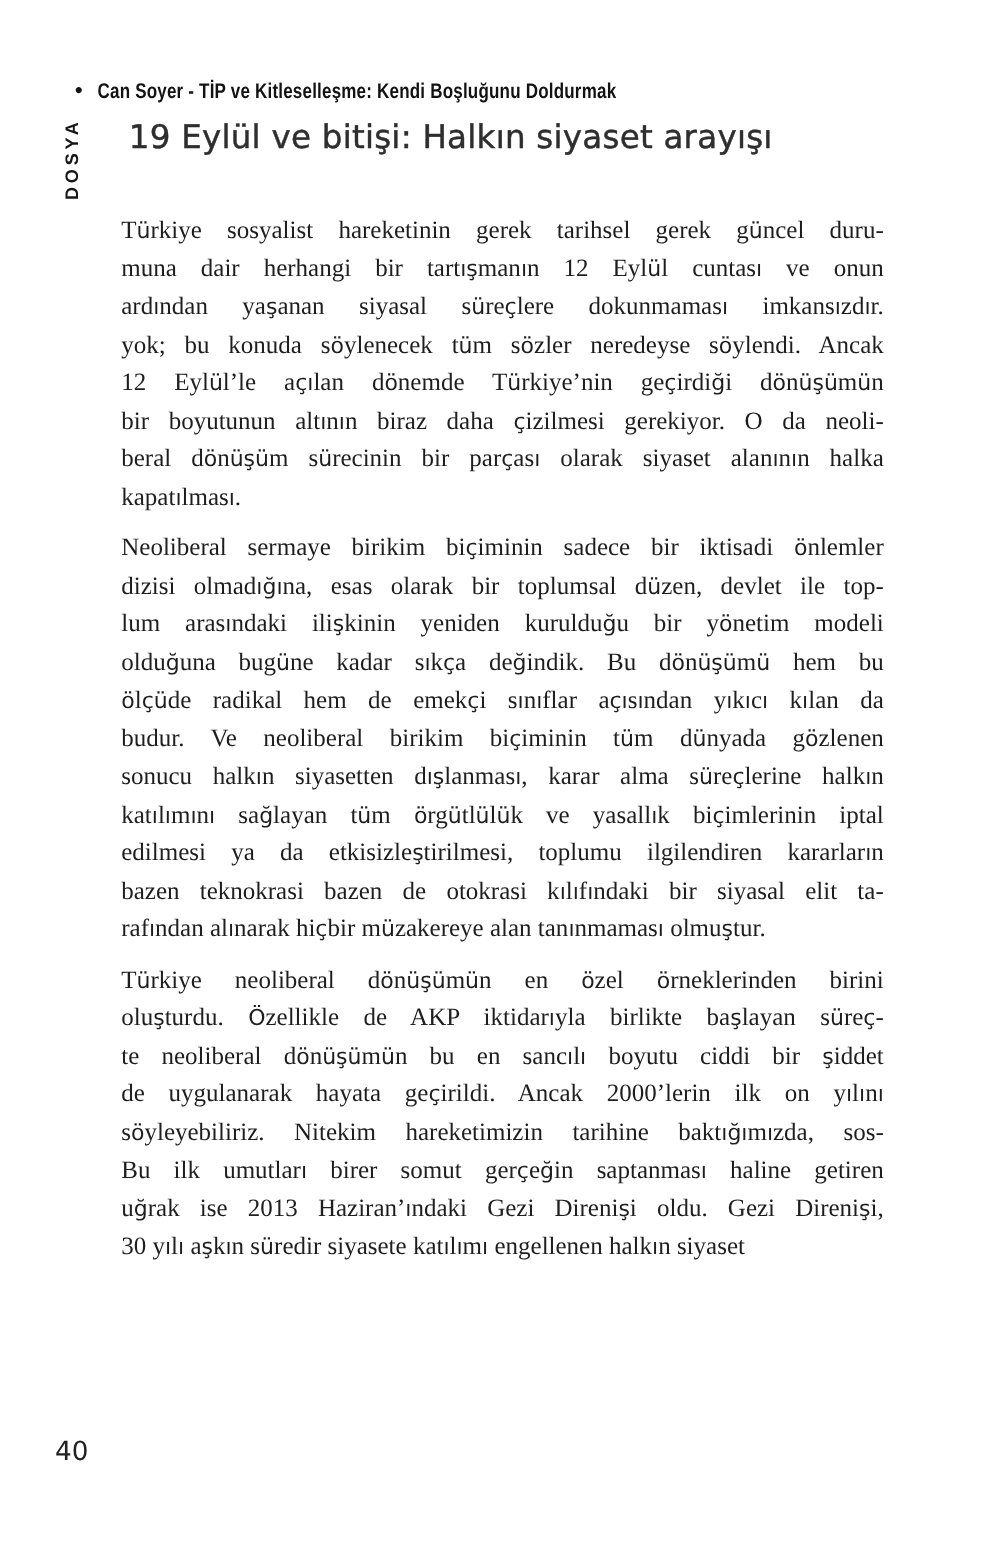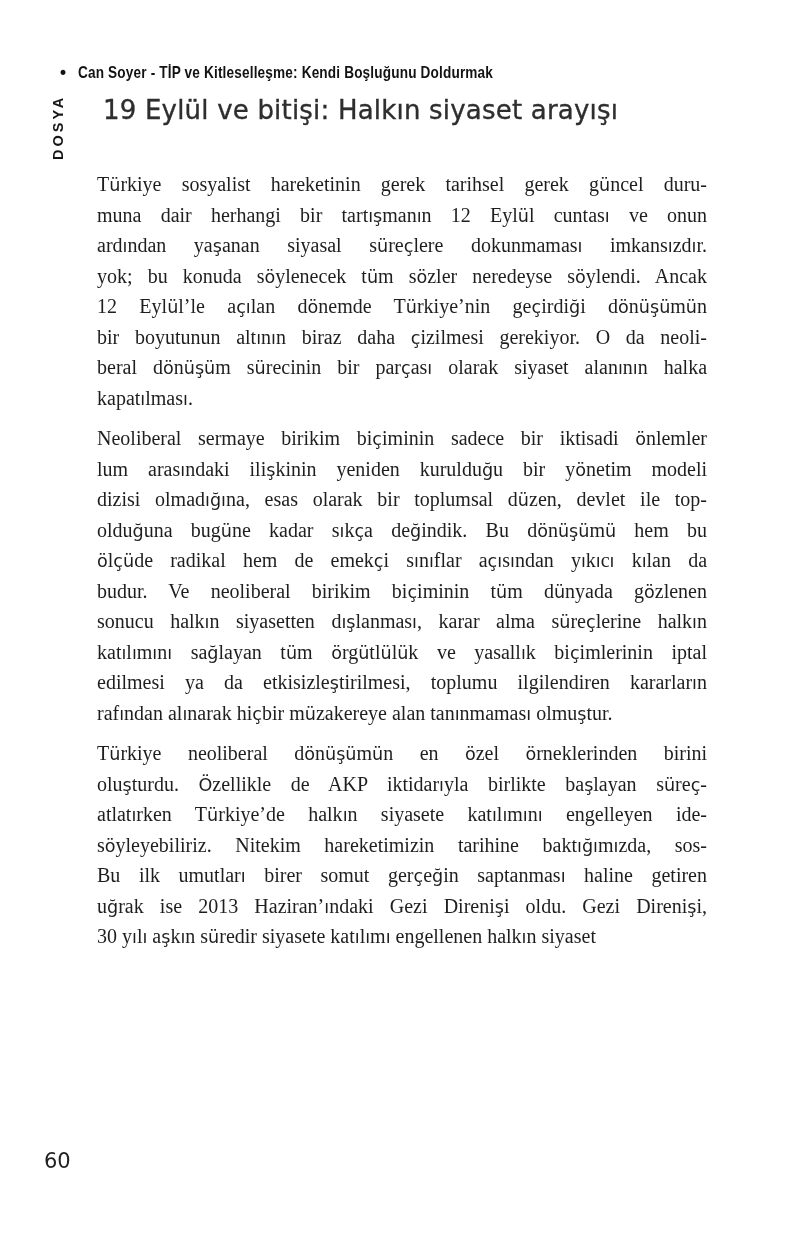--- a/index.html
+++ b/index.html
@@ -128,36 +128,38 @@
         <div class="line">muna dair herhangi bir tart<span class="tc">ı</span><span class="tc">ş</span>man<span class="tc">ı</span>n 12 Eyl<span class="tc">ü</span>l cuntas<span class="tc">ı</span> ve onun</div>
         <div class="line">ard<span class="tc">ı</span>ndan ya<span class="tc">ş</span>anan siyasal s<span class="tc">ü</span>re<span class="tc">ç</span>lere dokunmamas<span class="tc">ı</span> imkans<span class="tc">ı</span>zd<span class="tc">ı</span>r.</div>
         <div class="line">yok; bu konuda s<span class="tc">ö</span>ylenecek t<span class="tc">ü</span>m s<span class="tc">ö</span>zler neredeyse s<span class="tc">ö</span>ylendi. Ancak</div>
         <div class="line">12 Eyl<span class="tc">ü</span>l’le a<span class="tc">ç</span><span class="tc">ı</span>lan d<span class="tc">ö</span>nemde T<span class="tc">ü</span>rkiye’nin ge<span class="tc">ç</span>irdi<span class="tc">ğ</span>i d<span class="tc">ö</span>n<span class="tc">ü</span><span class="tc">ş</span><span class="tc">ü</span>m<span class="tc">ü</span>n</div>
         <div class="line">bir boyutunun alt<span class="tc">ı</span>n<span class="tc">ı</span>n biraz daha <span class="tc">ç</span>izilmesi gerekiyor. O da neoli-</div>
         <div class="line">beral d<span class="tc">ö</span>n<span class="tc">ü</span><span class="tc">ş</span><span class="tc">ü</span>m s<span class="tc">ü</span>recinin bir par<span class="tc">ç</span>as<span class="tc">ı</span> olarak siyaset alan<span class="tc">ı</span>n<span class="tc">ı</span>n halka</div>
         <div class="line">kapat<span class="tc">ı</span>lmas<span class="tc">ı</span>.</div>
       </div>
       <div class="para">
         <div class="line">Neoliberal sermaye birikim bi<span class="tc">ç</span>iminin sadece bir iktisadi <span class="tc">ö</span>nlemler</div>
+        <div class="line">dizisi olmad<span class="tc">ı</span><span class="tc">ğ</span><span class="tc">ı</span>na, esas olarak bir toplumsal d<span class="tc">ü</span>zen, devlet ile top-</div>
         <div class="line">lum aras<span class="tc">ı</span>ndaki ili<span class="tc">ş</span>kinin yeniden kuruldu<span class="tc">ğ</span>u bir y<span class="tc">ö</span>netim modeli</div>
-        <div class="line">dizisi olmad<span class="tc">ı</span><span class="tc">ğ</span><span class="tc">ı</span>na, esas olarak bir toplumsal d<span class="tc">ü</span>zen, devlet ile top-</div>
         <div class="line">oldu<span class="tc">ğ</span>una bug<span class="tc">ü</span>ne kadar s<span class="tc">ı</span>k<span class="tc">ç</span>a de<span class="tc">ğ</span>indik. Bu d<span class="tc">ö</span>n<span class="tc">ü</span><span class="tc">ş</span><span class="tc">ü</span>m<span class="tc">ü</span> hem bu</div>
         <div class="line"><span class="tc">ö</span>l<span class="tc">ç</span><span class="tc">ü</span>de radikal hem de emek<span class="tc">ç</span>i s<span class="tc">ı</span>n<span class="tc">ı</span>flar a<span class="tc">ç</span><span class="tc">ı</span>s<span class="tc">ı</span>ndan y<span class="tc">ı</span>k<span class="tc">ı</span>c<span class="tc">ı</span> k<span class="tc">ı</span>lan da</div>
         <div class="line">budur. Ve neoliberal birikim bi<span class="tc">ç</span>iminin t<span class="tc">ü</span>m d<span class="tc">ü</span>nyada g<span class="tc">ö</span>zlenen</div>
         <div class="line">sonucu halk<span class="tc">ı</span>n siyasetten d<span class="tc">ı</span><span class="tc">ş</span>lanmas<span class="tc">ı</span>, karar alma s<span class="tc">ü</span>re<span class="tc">ç</span>lerine halk<span class="tc">ı</span>n</div>
         <div class="line">kat<span class="tc">ı</span>l<span class="tc">ı</span>m<span class="tc">ı</span>n<span class="tc">ı</span> sa<span class="tc">ğ</span>layan t<span class="tc">ü</span>m <span class="tc">ö</span>rg<span class="tc">ü</span>tl<span class="tc">ü</span>l<span class="tc">ü</span>k ve yasall<span class="tc">ı</span>k bi<span class="tc">ç</span>imlerinin iptal</div>
         <div class="line">edilmesi ya da etkisizle<span class="tc">ş</span>tirilmesi, toplumu ilgilendiren kararlar<span class="tc">ı</span>n</div>
+        <div class="line">bazen teknokrasi bazen de otokrasi k<span class="tc">ı</span>l<span class="tc">ı</span>f<span class="tc">ı</span>ndaki bir siyasal elit ta-</div>
         <div class="line">raf<span class="tc">ı</span>ndan al<span class="tc">ı</span>narak hi<span class="tc">ç</span>bir m<span class="tc">ü</span>zakereye alan tan<span class="tc">ı</span>nmamas<span class="tc">ı</span> olmu<span class="tc">ş</span>tur.</div>
       </div>
       <div class="para">
         <div class="line">T<span class="tc">ü</span>rkiye neoliberal d<span class="tc">ö</span>n<span class="tc">ü</span><span class="tc">ş</span><span class="tc">ü</span>m<span class="tc">ü</span>n en <span class="tc">ö</span>zel <span class="tc">ö</span>rneklerinden birini</div>
         <div class="line">olu<span class="tc">ş</span>turdu. <span class="tc">Ö</span>zellikle de AKP iktidar<span class="tc">ı</span>yla birlikte ba<span class="tc">ş</span>layan s<span class="tc">ü</span>re<span class="tc">ç</span>-</div>
-        <div class="line">atlat<span class="tc">ı</span>rken T<span class="tc">ü</span>rkiye’de halk<span class="tc">ı</span>n siyasete kat<span class="tc">ı</span>l<span class="tc">ı</span>m<span class="tc">ı</span>n<span class="tc">ı</span> engelleyen ide-</div>
+        <div class="line">te neoliberal d<span class="tc">ö</span>n<span class="tc">ü</span><span class="tc">ş</span><span class="tc">ü</span>m<span class="tc">ü</span>n bu en sanc<span class="tc">ı</span>l<span class="tc">ı</span> boyutu ciddi bir <span class="tc">ş</span>iddet</div>
+        <div class="line">de uygulanarak hayata ge<span class="tc">ç</span>irildi. Ancak 2000’lerin ilk on y<span class="tc">ı</span>l<span class="tc">ı</span>n<span class="tc">ı</span></div>
         <div class="line">s<span class="tc">ö</span>yleyebiliriz. Nitekim hareketimizin tarihine bakt<span class="tc">ı</span><span class="tc">ğ</span><span class="tc">ı</span>m<span class="tc">ı</span>zda, sos-</div>
         <div class="line">Bu ilk umutlar<span class="tc">ı</span> birer somut ger<span class="tc">ç</span>e<span class="tc">ğ</span>in saptanmas<span class="tc">ı</span> haline getiren</div>
         <div class="line">u<span class="tc">ğ</span>rak ise 2013 Haziran’<span class="tc">ı</span>ndaki Gezi Direni<span class="tc">ş</span>i oldu. Gezi Direni<span class="tc">ş</span>i,</div>
         <div class="line">30 y<span class="tc">ı</span>l<span class="tc">ı</span> a<span class="tc">ş</span>k<span class="tc">ı</span>n s<span class="tc">ü</span>redir siyasete kat<span class="tc">ı</span>l<span class="tc">ı</span>m<span class="tc">ı</span> engellenen halk<span class="tc">ı</span>n siyaset</div>
       </div>
     </div>
 
-  <div class="page-number">60</div>
+  <div class="page-number">40</div>
 
 </div>
 
 </body></html>

